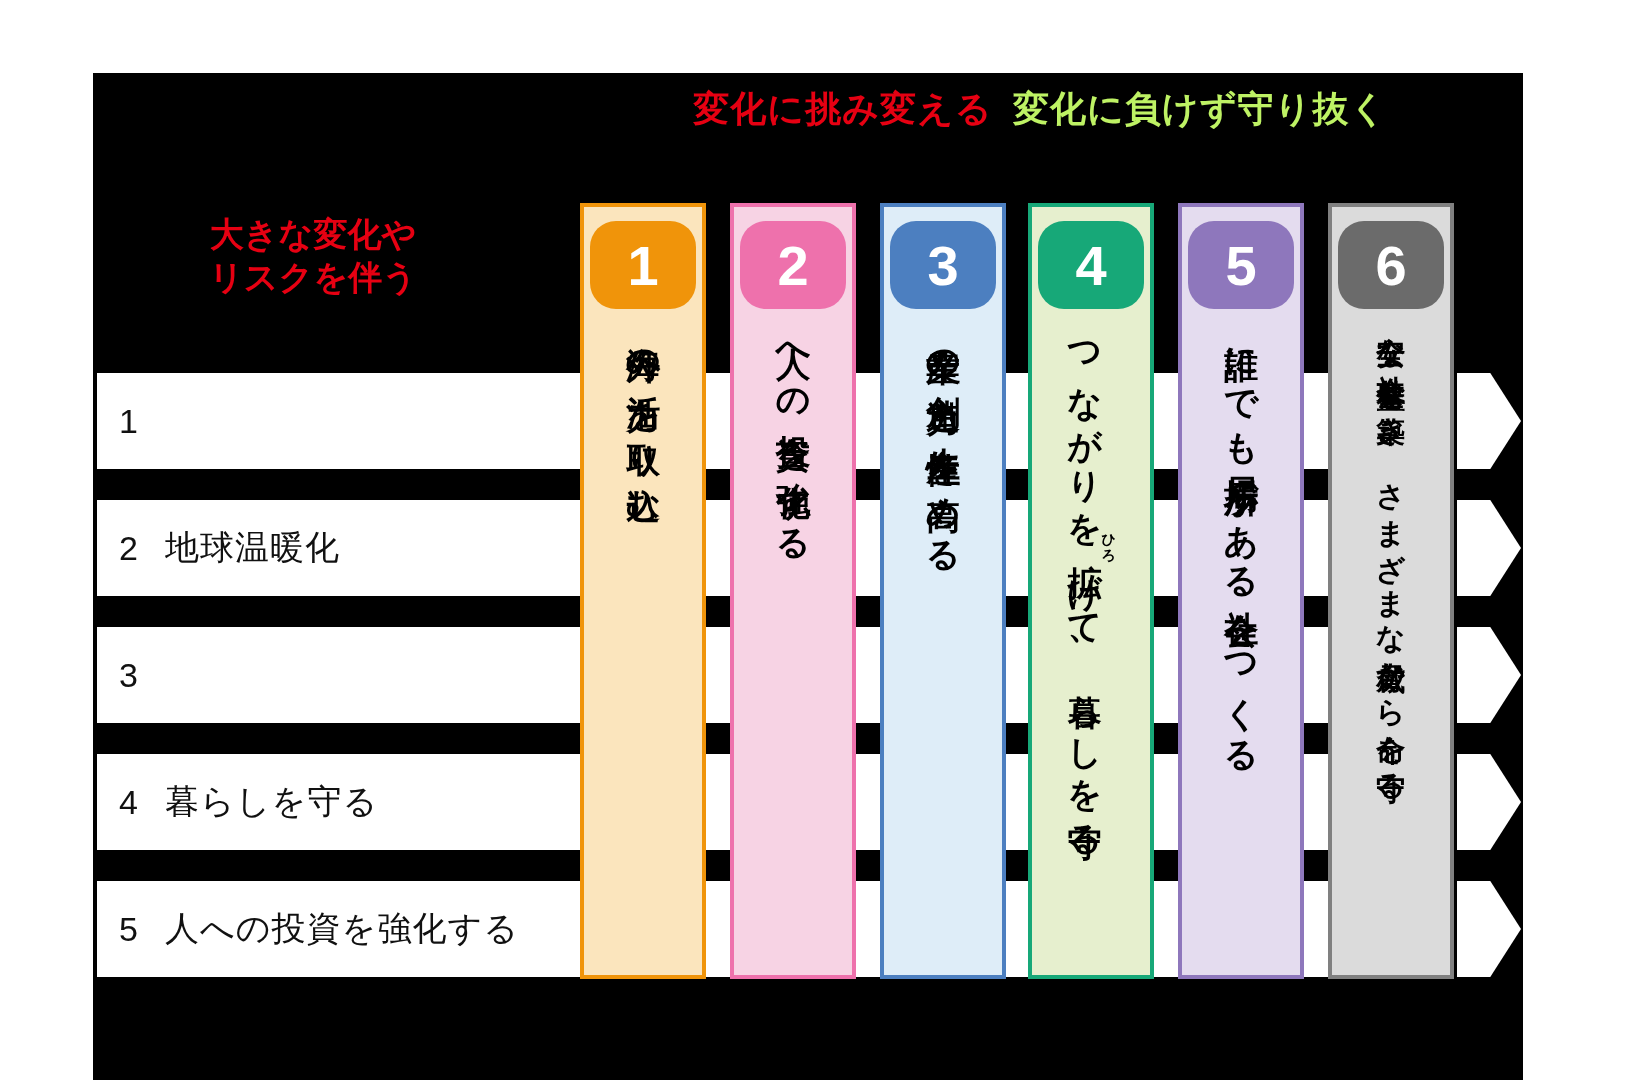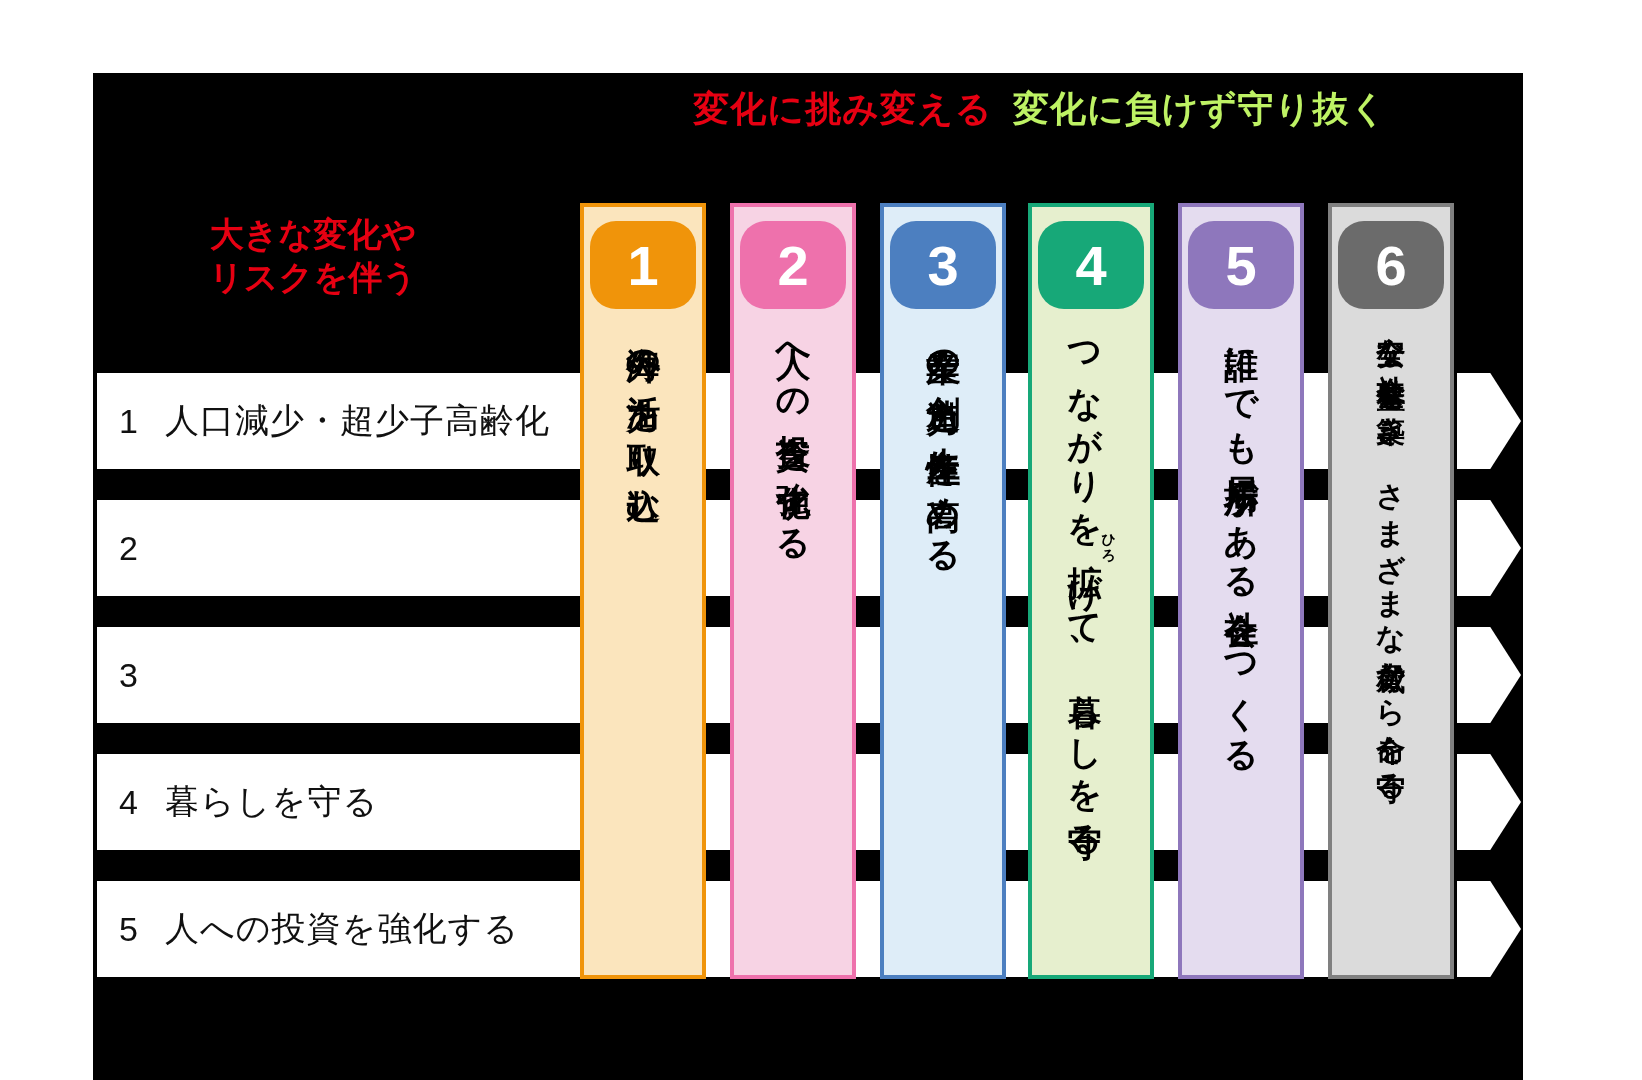--- a/index.html
+++ b/index.html
@@ -77,24 +77,24 @@
   <div class="hdr hdr-red">変化に挑み変える</div>
   <div class="hdr hdr-blue">変化に負けず守り抜く</div>
 
   <div class="risk-note">
     <span>大きな変化や</span><br>
     <span>リスクを伴う</span>
   </div>
 
   <div class="band b1">
     <span class="num">1</span>
-    <span class="lbl">人口減少・超少子高齢化</span>
   </div>
   <div class="band b2">
     <span class="num">2</span>
+    <span class="lbl">地球温暖化</span>
   </div>
   <div class="band b3">
     <span class="num">3</span>
   </div>
   <div class="band b4">
     <span class="num">4</span>
     <span class="lbl">暮らしを守る</span>
   </div>
   <div class="band b5">
     <span class="num">5</span>

